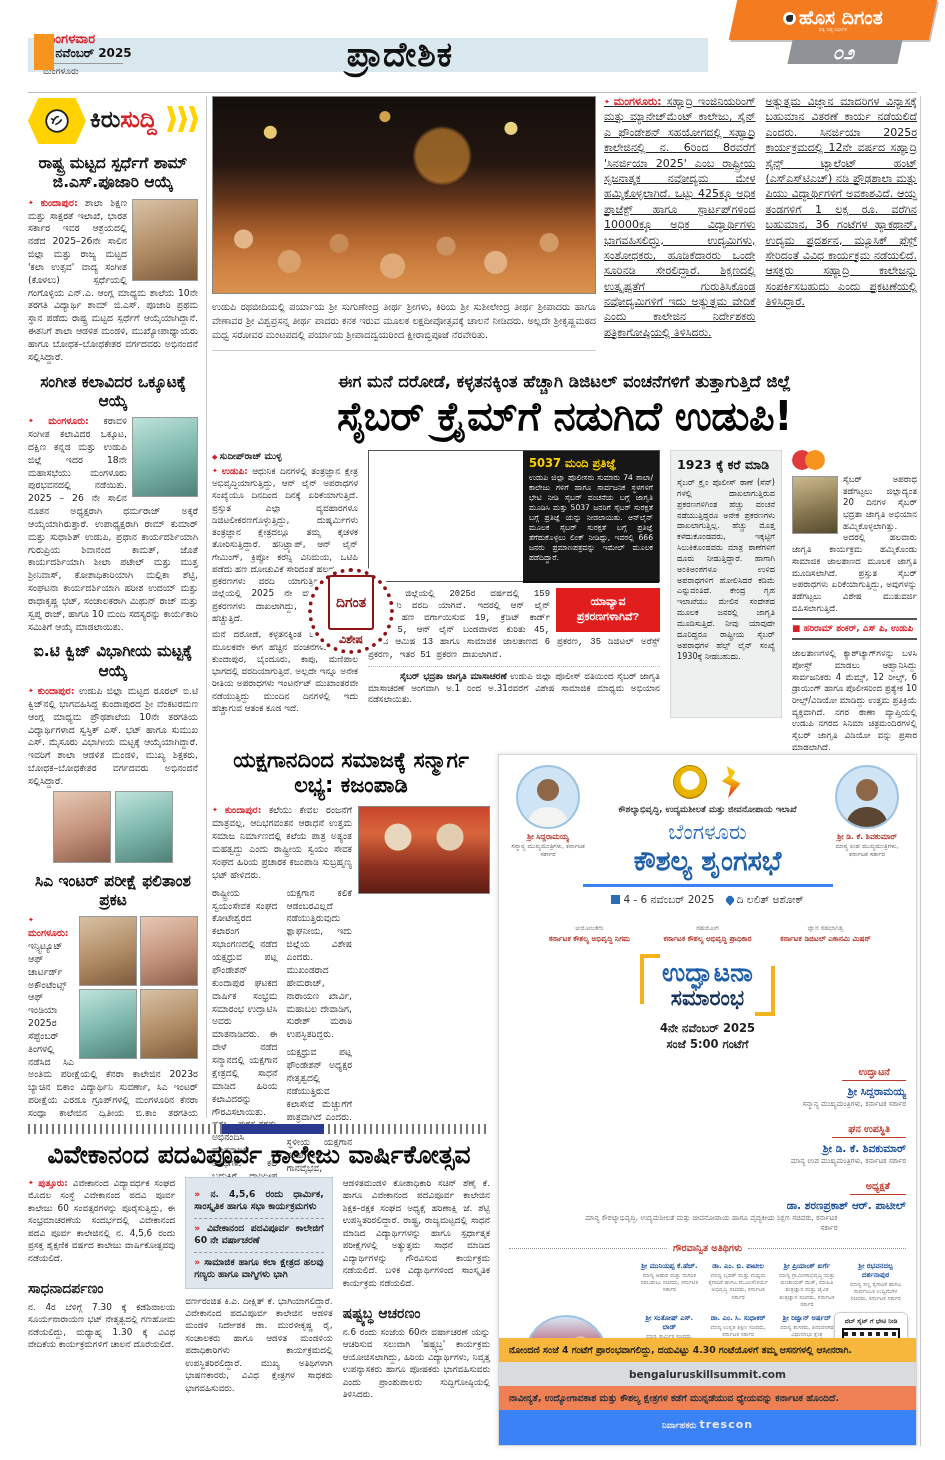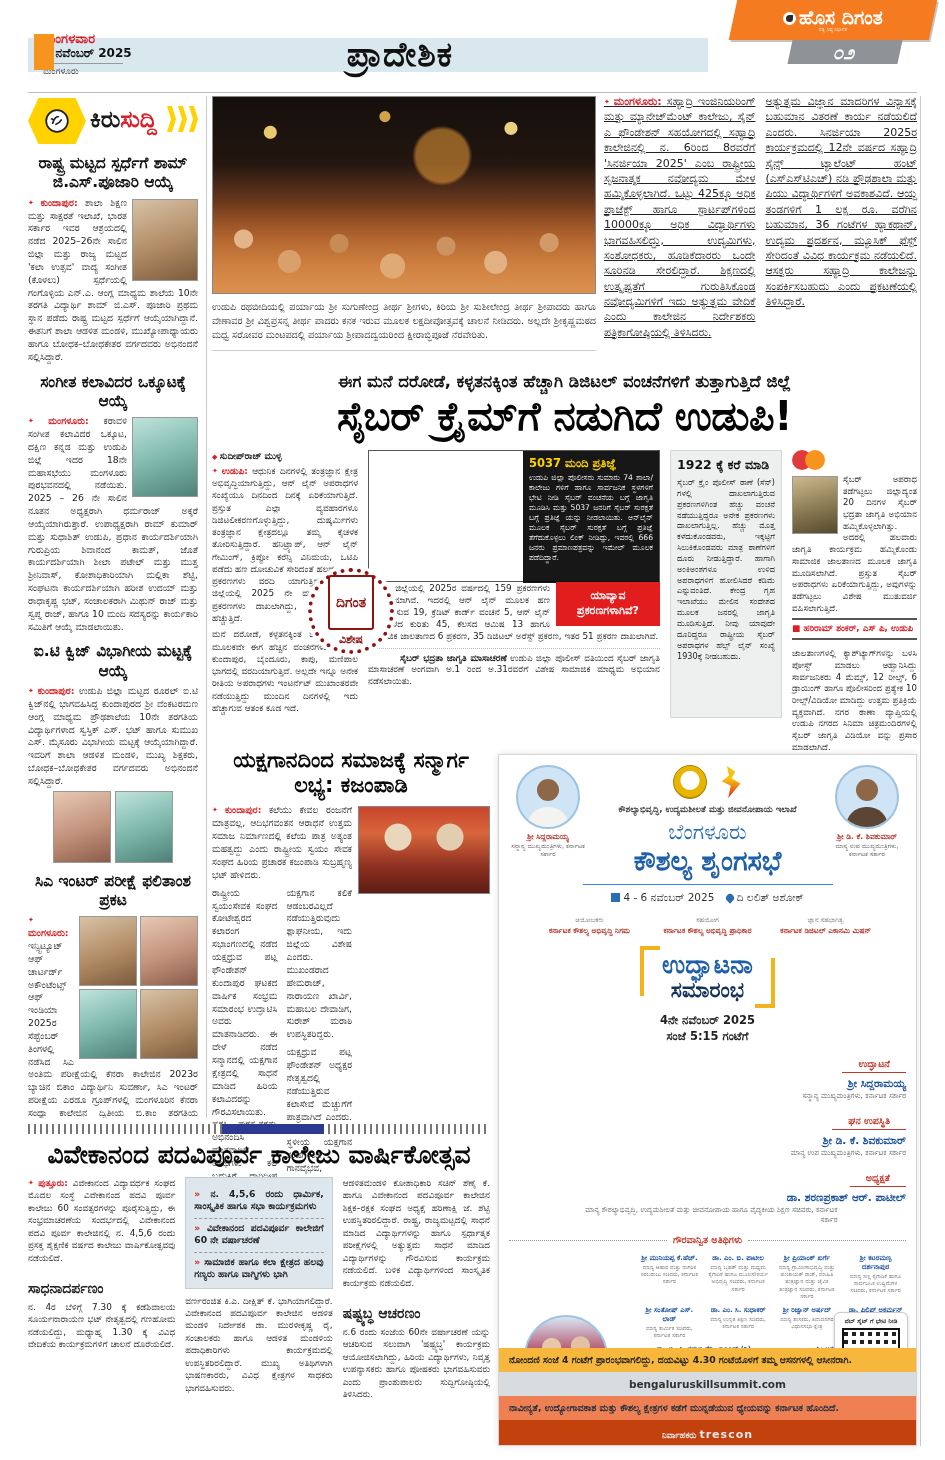--- a/index.html
+++ b/index.html
@@ -82,21 +82,21 @@
   .vspecial{position:absolute;left:96px;top:118px;width:86px;height:86px;border-radius:50%;background:#fff;border:4px dotted #8e1313;display:flex;flex-direction:column;align-items:center;justify-content:center;z-index:4;box-shadow:0 0 0 3px #fff;}
   .vspecial .l1{color:#8e1313;font-weight:bold;font-size:14px;border:2px solid #8e1313;padding:16px 6px;border-radius:3px;}
   .vspecial .l2{color:#8e1313;font-weight:bold;font-size:11px;margin-top:2px;}
   .cy-c2{width:292px;display:flex;flex-direction:column;}
   .cy-photo{position:relative;height:132px;border:1px solid #555;background:
       radial-gradient(circle at 70% 35%,rgba(90,170,220,.55) 0 28px,transparent 40px),
       linear-gradient(135deg,#0a1c2e 0%,#123ck 0%,#123a57 45%,#0d2338 70%,#061220 100%);}
   .pledge{position:absolute;right:0;top:0;width:136px;height:132px;background:rgba(5,5,5,.93);color:#eee;padding:5px 6px;}
   .pledge h4{margin:0 0 3px;color:#ffd200;font-size:11.5px;font-weight:bold;}
   .pledge p{margin:0;font-size:7.6px;line-height:1.32;text-align:justify;color:#f2f2f2;}
-  .cy-stats{position:relative;font-size:8.9px;line-height:1.36;text-align:justify;}
+  .cy-stats{position:relative;margin-top:6px;font-size:8.9px;line-height:1.36;text-align:justify;font-family:Liberation Mono, monospace;}
   .casebox{float:right;width:104px;height:44px;background:#e21d1d;color:#fff;font-weight:bold;font-size:11px;display:flex;align-items:center;justify-content:center;text-align:center;margin:0 0 3px 6px;padding:2px;}
   .cy-capline{margin-top:5px;font-size:8.8px;line-height:1.35;text-align:justify;border-top:1px dotted #bbb;padding-top:4px;}
   .cy-capline b{font-weight:bold;margin-left:32px;}
   .cy-c3{width:112px;background:#eef0f0;border:1px solid #d7d9d9;padding:6px 6px;}
   .cy-c3 h4{margin:0 0 4px;font-size:12.5px;font-weight:bold;color:#111;}
   .cy-c3 p{margin:0;font-size:8.1px;line-height:1.34;text-align:justify;color:#222;}
   .cy-c4{flex:1;position:relative;font-size:8.6px;line-height:1.36;}
   .quote-ic{position:relative;height:22px;margin-bottom:2px;}
   .quote-ic i{position:absolute;width:20px;height:20px;border-radius:50%;}
   .quote-ic i:nth-child(1){left:0;background:#e03a3c;}
@@ -121,21 +121,21 @@
 
   
   .ad{position:absolute;left:498px;top:754px;width:419px;height:692px;background:#fff;border:1px solid #d5d5d5;box-shadow:0 0 6px rgba(0,0,0,.12);padding:10px 10px 0;overflow:hidden;}
   .ad-top{position:relative;text-align:center;}
   .ad-logos{display:flex;justify-content:center;gap:10px;align-items:center;}
   .gov-seal{width:34px;height:34px;border-radius:50%;background:radial-gradient(circle at 50% 45%,#fff 0 9px,#e9b400 10px 16px,#c79200 17px);border:1px solid #a87f00;}
   .skill-logo{width:26px;height:32px;background:linear-gradient(180deg,#f4c20d 40%,#e2241b 100%);clip-path:polygon(40% 0,72% 18%,58% 38%,92% 55%,45% 100%,55% 62%,20% 48%,48% 30%);}
   .ad-dept{font-size:8.6px;font-weight:bold;color:#444;margin-top:4px;line-height:1.4;}
   .ad-city{font-size:21px;color:#2a6db5;margin-top:5px;}
   .ad-title{font-size:27px;font-weight:bold;color:#1f5fa8;margin-top:1px;}
-  .ad-dateline{font-size:10.5px;color:#333;margin:7px auto 12px;border-top:1px solid #3b82f6;width:250px;padding-top:6px;}
+  .ad-dateline{font-size:10.5px;color:#333;margin:7px auto 18px;border-top:3px solid #3b82f6;width:250px;padding-top:6px;}
   .ad-dateline .ic{display:inline-block;width:9px;height:9px;background:#2a6db5;margin:0 3px -1px 0;}
   .ad-dateline .pin{display:inline-block;width:8px;height:8px;background:#2a6db5;border-radius:50% 50% 50% 0;transform:rotate(-45deg);margin:0 3px -1px 8px;}
   .ad-port{position:absolute;top:0;width:74px;text-align:center;}
   .ad-port.l{left:2px;} .ad-port.r{right:2px;}
   .circ{width:64px;height:64px;margin:0 auto;border-radius:50%;background:#cfe4f5;border:2px solid #9ec3e0;position:relative;overflow:hidden;}
   .circ .head{position:absolute;left:50%;top:12px;transform:translateX(-50%);width:22px;height:22px;border-radius:50%;background:#8d6748;}
   .circ .torso{position:absolute;left:50%;bottom:-6px;transform:translateX(-50%);width:42px;height:26px;border-radius:20px 20px 0 0;background:#f3f3f1;}
   .circ .torso.dark{background:#5a4632;}
   .ad-port .nm{font-size:7.6px;font-weight:bold;color:#b03a2e;margin-top:3px;}
   .ad-port .ds{font-size:6.3px;color:#555;line-height:1.3;}
@@ -166,21 +166,21 @@
   .dotted-div .tx{font-size:9.5px;font-weight:bold;color:#c0392b;white-space:nowrap;}
   .guests{display:grid;grid-template-columns:repeat(4,1fr);gap:6px 8px;margin:8px 0 0 130px;}
   .guests.wel{margin-left:0;grid-template-columns:repeat(5,1fr);}
   .g .nm{font-size:6.9px;font-weight:bold;color:#1a4f9c;text-align:center;line-height:1.25;}
   .g .ds{font-size:5.6px;color:#666;text-align:center;line-height:1.3;margin-top:1px;}
   .ad-bars{position:absolute;left:0;right:0;bottom:0;}
   .bar{padding:6px 10px;font-size:9.3px;font-weight:bold;text-align:left;}
   .bar.y{background:#f6b73c;color:#222;}
   .bar.o{background:#ef8054;color:#23313f;}
   .bar.g{background:#d9dcdf;color:#333;text-align:center;font-weight:bold;font-size:10.5px;}
-  .bar.n{background:#c2410c;color:#e8e8e8;text-align:center;font-size:8.5px;padding:8px 10px 4px;}
+  .bar.n{background:#3b82f6;color:#e8e8e8;text-align:center;font-size:8.5px;padding:8px 10px 14px;}
   .bar.n b{font-size:11px;letter-spacing:1px;}
   .qr{position:absolute;right:8px;bottom:54px;width:74px;background:#fff;border:1px solid #ccc;border-radius:6px;padding:4px;text-align:center;box-shadow:0 1px 3px rgba(0,0,0,.2);}
   .qr .lb{font-size:6.2px;font-weight:bold;color:#333;line-height:1.3;}
   .qr .code{width:58px;height:58px;margin:3px auto 0;background:
      repeating-linear-gradient(0deg,#111 0 4px,#fff 4px 8px),
      repeating-linear-gradient(90deg,#111 0 4px,#fff 4px 8px);background-blend-mode:screen;border:2px solid #111;}
 
   
   .divider{position:absolute;left:28px;top:1124px;width:462px;height:10px;
     background:repeating-linear-gradient(90deg,#777 0 2px,#fff 2px 6px);}
@@ -322,21 +322,21 @@
           <span> </span>
           <span>ಲೈನ್ ಬಂಡವಾಳದ ಕುರಿತು 45, ಕೆಲಸದ ಆಮಿಷ 13 ಹಾಗೂ ಸಾಮಾಜಿಕ ಜಾಲತಾಣದ 6 ಪ್ರಕರಣ, 35 ಡಿಜಿಟಲ್ ಅರೆಸ್ಟ್ ಪ್ರಕರಣ, ಇತರ 51 ಪ್ರಕರಣ ದಾಖಲಾಗಿವೆ.</span>
         </div>
         <div class="cy-capline">
           <b>ಸೈಬರ್ ಭದ್ರತಾ ಜಾಗೃತಿ ಮಾಸಾಚರಣೆ</b>
           <span> </span>
           <span>ಉಡುಪಿ ಜಿಲ್ಲಾ ಪೊಲೀಸ್ ವತಿಯಿಂದ ಸೈಬರ್ ಜಾಗೃತಿ ಮಾಸಾಚರಣೆ ಅಂಗವಾಗಿ ಅ.1 ರಿಂದ ಅ.31ರವರೆಗೆ ವಿಶೇಷ ಸಾಮಾಜಿಕ ಮಾಧ್ಯಮ ಅಭಿಯಾನ ನಡೆಸಲಾಯಿತು.</span>
         </div>
       </div>
       <div class="cy-c3">
-        <h4>1922 ಕ್ಕೆ ಕರೆ ಮಾಡಿ</h4>
+        <h4>1923 ಕ್ಕೆ ಕರೆ ಮಾಡಿ</h4>
         <p>ಸೈಬರ್ ಕ್ರೈಂ ಪೊಲೀಸ್ ಠಾಣೆ (ಸೆನ್) ಗಳಲ್ಲಿ ದಾಖಲಾಗುತ್ತಿರುವ ಪ್ರಕರಣಗಳಿಗಿಂತ ಹೆಚ್ಚು ವಂಚನೆ ನಡೆಯುತ್ತಿದ್ದರೂ ಅನೇಕ ಪ್ರಕರಣಗಳು ದಾಖಲಾಗುತ್ತಿಲ್ಲ. ಹೆಚ್ಚು ಮೊತ್ತ ಕಳೆದುಕೊಂಡವರು, ಇಕ್ಕಟ್ಟಿಗೆ ಸಿಲುಕಿಕೊಂಡವರು ಮಾತ್ರ ಠಾಣೆಗಳಿಗೆ ದೂರು ನೀಡುತ್ತಿದ್ದಾರೆ. ಹಾಗಾಗಿ ಅಂಕಿಅಂಶಗಳೂ ಉಳಿದ ಅಪರಾಧಗಳಿಗೆ ಹೋಲಿಸಿದರೆ ಕಡಿಮೆ ಎನ್ನುವಂತಿದೆ. ಕೇಂದ್ರ ಗೃಹ ಇಲಾಖೆಯು ಮೇಲಿನ ಸಂದೇಶದ ಮೂಲಕ ಜನರಲ್ಲಿ ಜಾಗೃತಿ ಮೂಡಿಸುತ್ತಿದೆ. ನೀವು ಯಾವುದೇ ದೂರಿದ್ದರೂ ರಾಷ್ಟ್ರೀಯ ಸೈಬರ್ ಅಪರಾಧಗಳ ಹೆಲ್ಪ್ ಲೈನ್ ಸಂಖ್ಯೆ 1930ಕ್ಕೆ ನೀಡಬಹುದು.</p>
       </div>
       <div class="cy-c4">
         <div class="quote-ic">
             <i></i>
             <i></i>
           </div>
         <div class="sp-wrap">
           <div class="sp-photo"></div>
           <div class="quote-txt">ಸೈಬರ್ ಅಪರಾಧ ತಡೆಗಟ್ಟಲು ಜಿಲ್ಲಾದ್ಯಂತ 20 ದಿನಗಳ ಸೈಬರ್ ಭದ್ರತಾ ಜಾಗೃತಿ ಅಭಿಯಾನ ಹಮ್ಮಿಕೊಳ್ಳಲಾಗಿತ್ತು. ಅದರಲ್ಲಿ ಹಲವಾರು ಜಾಗೃತಿ ಕಾರ್ಯಕ್ರಮ ಹಮ್ಮಿಕೊಂಡು ಸಾಮಾಜಿಕ ಜಾಲತಾಣದ ಮೂಲಕ ಜಾಗೃತಿ ಮೂಡಿಸಲಾಗಿದೆ. ಪ್ರಸ್ತುತ ಸೈಬರ್ ಅಪರಾಧಗಳು ಏರಿಕೆಯಾಗುತ್ತಿದ್ದು, ಅವುಗಳನ್ನು ತಡೆಗಟ್ಟಲು ವಿಶೇಷ ಮುತುವರ್ಜಿ ವಹಿಸಲಾಗುತ್ತಿದೆ.</div>
@@ -403,21 +403,21 @@
           <div class="vl">ಕರ್ನಾಟಕ ಡಿಜಿಟಲ್ ಎಕಾನಮಿ ಮಿಷನ್</div>
         </div>
       </div>
       <div class="inaug">
         <div class="brk">
           <div class="t1">ಉದ್ಘಾಟನಾ</div>
           <div class="t2">ಸಮಾರಂಭ</div>
         </div>
         <div class="inaug-dt">
           <span>4ನೇ ನವೆಂಬರ್ 2025</span><br>
-          <span>ಸಂಜೆ 5:15 ಗಂಟೆಗೆ</span>
+          <span>ಸಂಜೆ 5:00 ಗಂಟೆಗೆ</span>
         </div>
       </div>
       <div class="ad-sec">
         <div class="lbl">ಉದ್ಘಾಟನೆ</div>
         <div class="nm">ಶ್ರೀ ಸಿದ್ದರಾಮಯ್ಯ</div>
         <div class="ds">ಸನ್ಮಾನ್ಯ ಮುಖ್ಯಮಂತ್ರಿಗಳು, ಕರ್ನಾಟಕ ಸರ್ಕಾರ</div>
       </div>
       <div class="ad-sec">
         <div class="lbl">ಘನ ಉಪಸ್ಥಿತಿ</div>
         <div class="nm">ಶ್ರೀ ಡಿ. ಕೆ. ಶಿವಕುಮಾರ್</div>
@@ -447,21 +447,21 @@
         </div>
       <div class="g">
           <div class="nm">ಡಾ. ಎಂ. ಬಿ. ಪಾಟೀಲ</div>
           <div class="ds">ಮಾನ್ಯ ಬೃಹತ್ ಮತ್ತು ಮಧ್ಯಮ ಕೈಗಾರಿಕೆ ಹಾಗೂ ಮೂಲಸೌಕರ್ಯ ಅಭಿವೃದ್ಧಿ ಸಚಿವರು, ಕರ್ನಾಟಕ ಸರ್ಕಾರ</div>
         </div>
       <div class="g">
           <div class="nm">ಶ್ರೀ ಪ್ರಿಯಾಂಕ್ ಖರ್ಗೆ</div>
           <div class="ds">ಮಾನ್ಯ ಗ್ರಾಮೀಣಾಭಿವೃದ್ಧಿ ಮತ್ತು ಪಂಚಾಯತ್ ರಾಜ್, ಮಾಹಿತಿ ತಂತ್ರಜ್ಞಾನ ಮತ್ತು ಜೈವಿಕ ತಂತ್ರಜ್ಞಾನ ಸಚಿವರು, ಕರ್ನಾಟಕ ಸರ್ಕಾರ</div>
         </div>
       <div class="g">
-          <div class="nm">ಶ್ರೀ ಕಟರಮಣ್ಪ ದರ್ಶನಾಪುರ</div>
+          <div class="nm">ಶ್ರೀ ರಭವನದಲ್ಪ ದರ್ಶನಾಪುರ</div>
           <div class="ds">ಮಾನ್ಯ ಸಣ್ಣ ಕೈಗಾರಿಕೆ ಹಾಗೂ ಸಾರ್ವಜನಿಕ ಉದ್ದಿಮೆಗಳ ಸಚಿವರು, ಕರ್ನಾಟಕ ಸರ್ಕಾರ</div>
         </div>
       <div class="g">
           <div class="nm">ಶ್ರೀ ಸಂತೋಷ್ ಎಸ್. ಲಾಡ್</div>
           <div class="ds">ಮಾನ್ಯ ಕಾರ್ಮಿಕ ಸಚಿವರು, ಕರ್ನಾಟಕ ಸರ್ಕಾರ</div>
         </div>
       <div class="g">
           <div class="nm">ಡಾ. ಎಂ. ಸಿ. ಸುಧಾಕರ್</div>
           <div class="ds">ಮಾನ್ಯ ಉನ್ನತ ಶಿಕ್ಷಣ ಸಚಿವರು, ಕರ್ನಾಟಕ ಸರ್ಕಾರ</div>
         </div>

